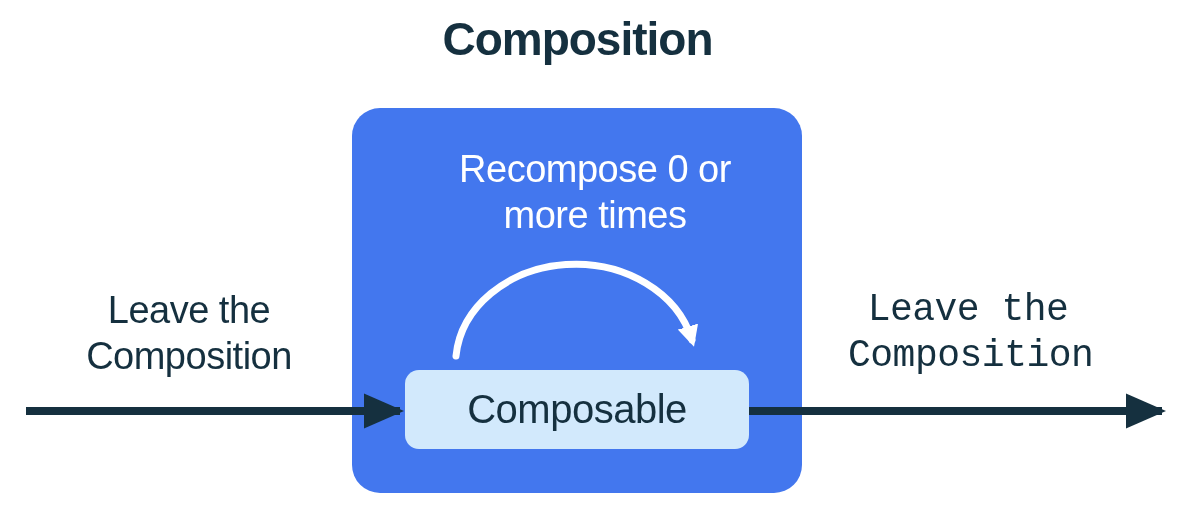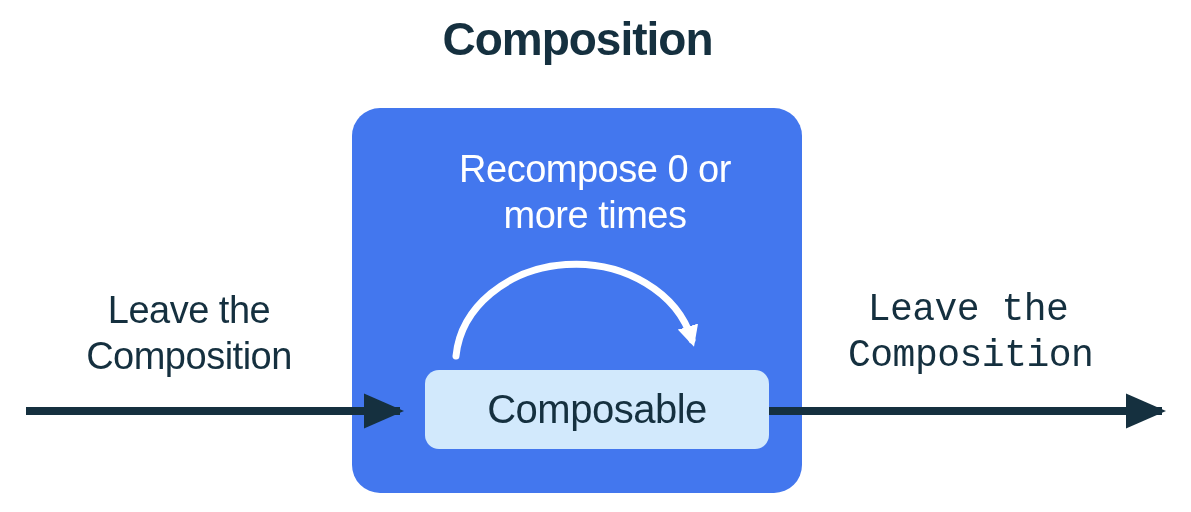--- a/index.html
+++ b/index.html
@@ -49,21 +49,21 @@
   .arrow-layer {
     left: 0; top: 0;
     pointer-events: none;
   }
 
   .composable-box {
     left: 405px; top: 370px;
     width: 344px; height: 79px;
     background: var(--light-blue);
     border-radius: 14px;
-    display: flex; align-items: center; justify-content: center; margin-left: 20px;
+    display: flex; align-items: center; justify-content: center;
   }
   .composable-label {
     font-size: 40px;
     letter-spacing: -0.5px;
     color: var(--navy);
   }
 
   .side-label {
     top: 287px; width: 240px;
     text-align: center;

